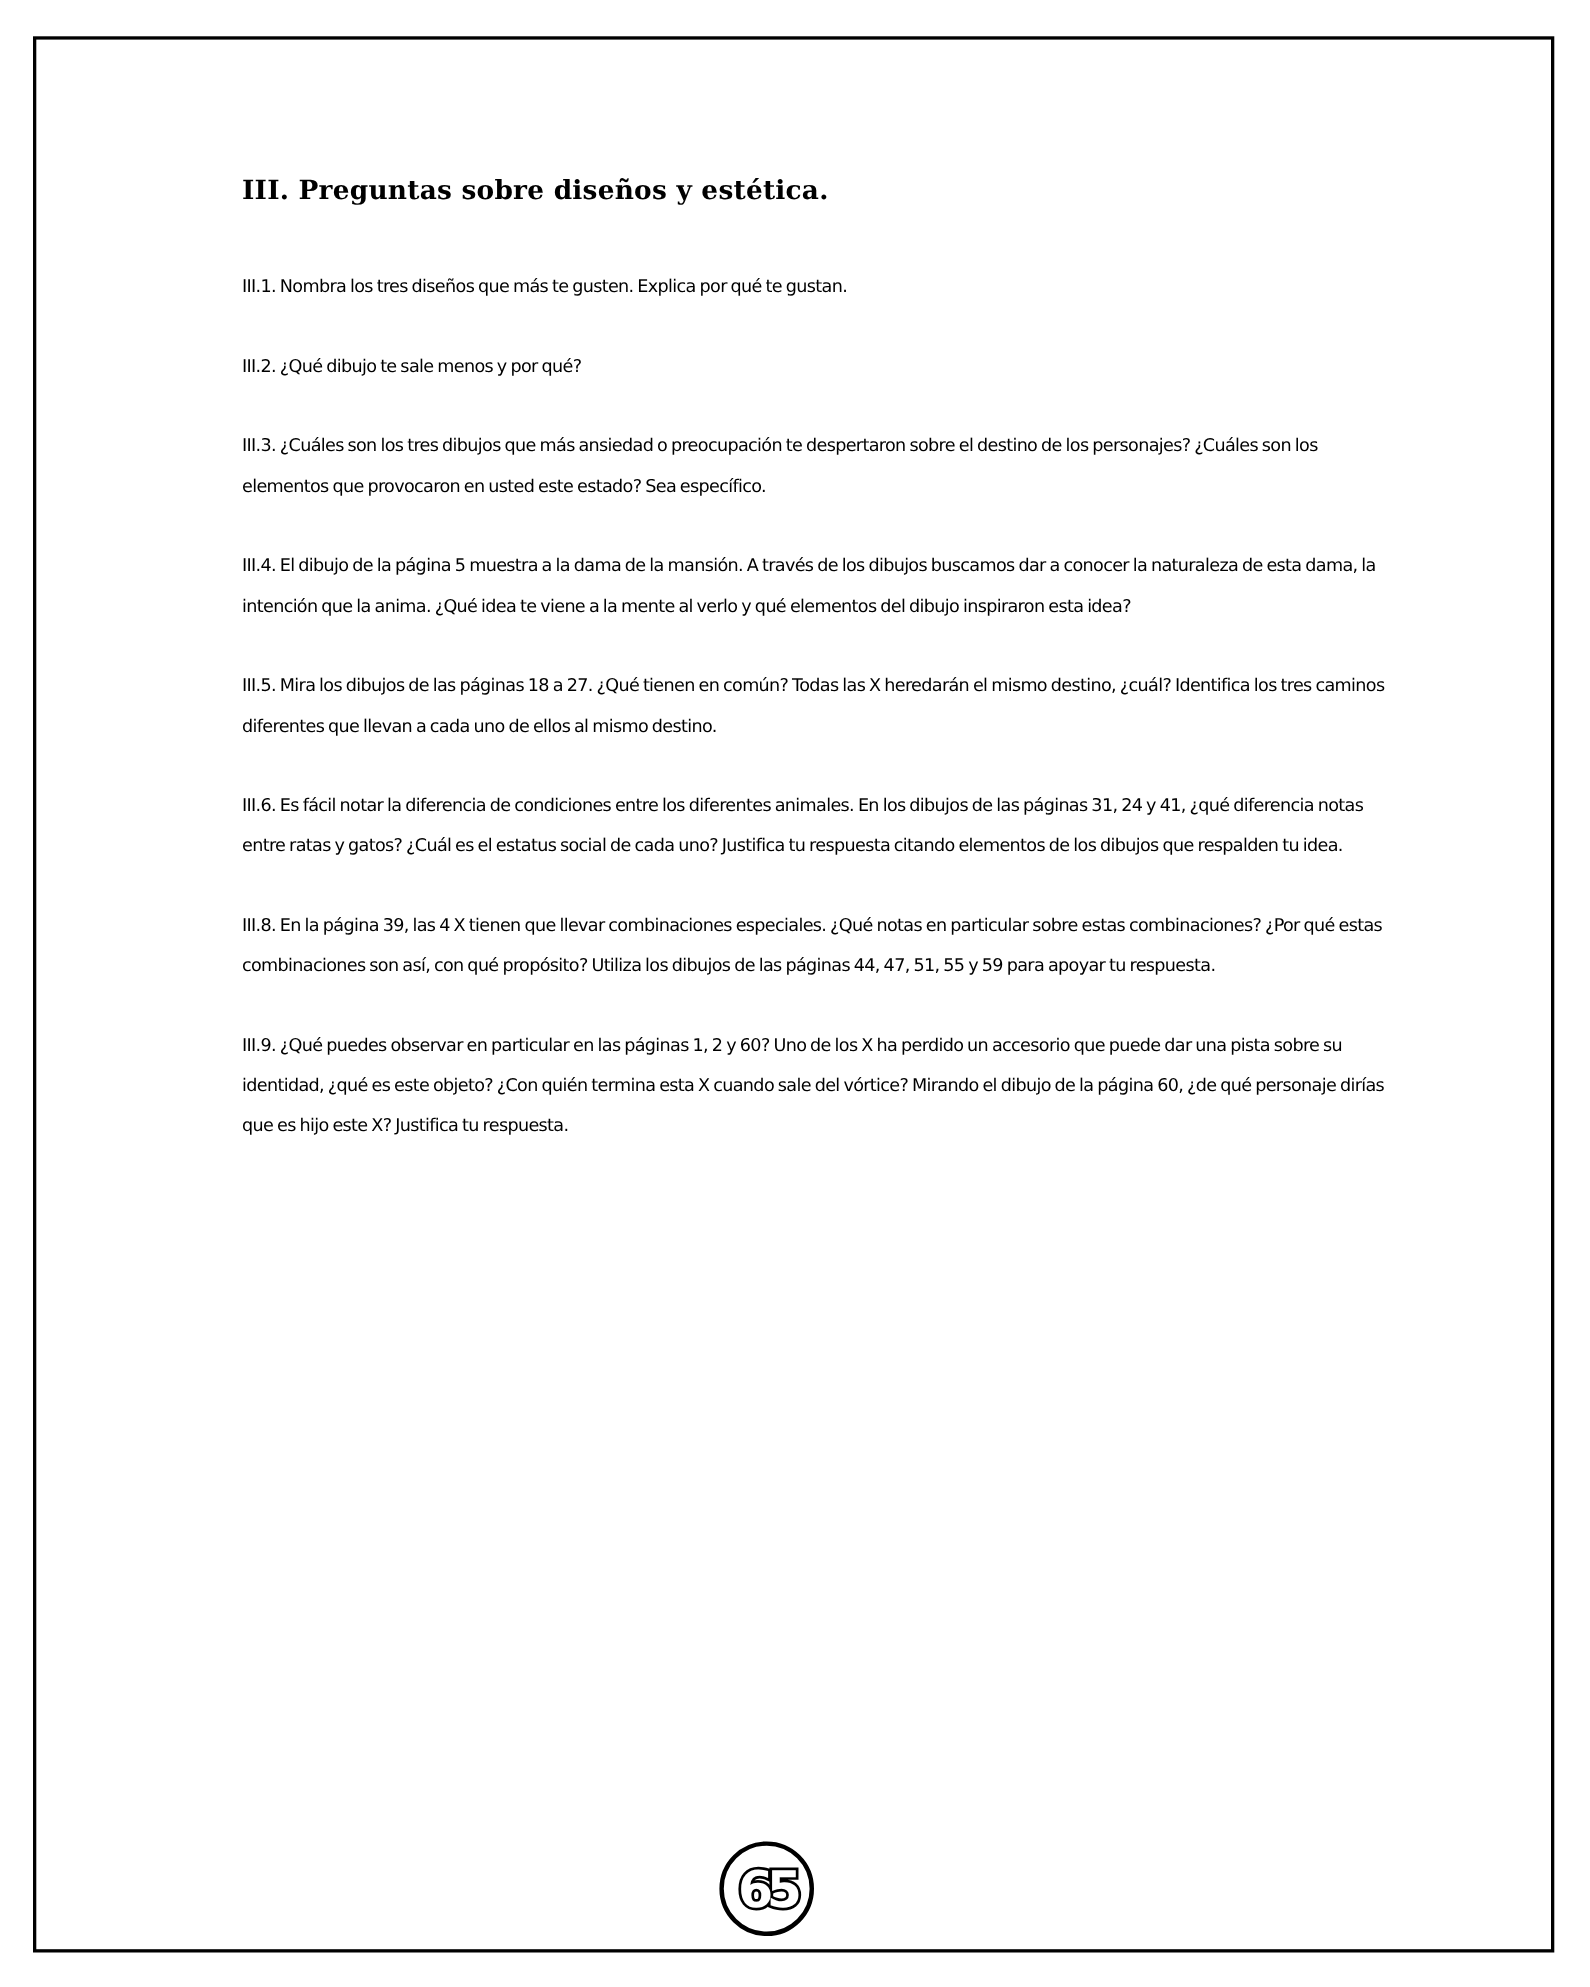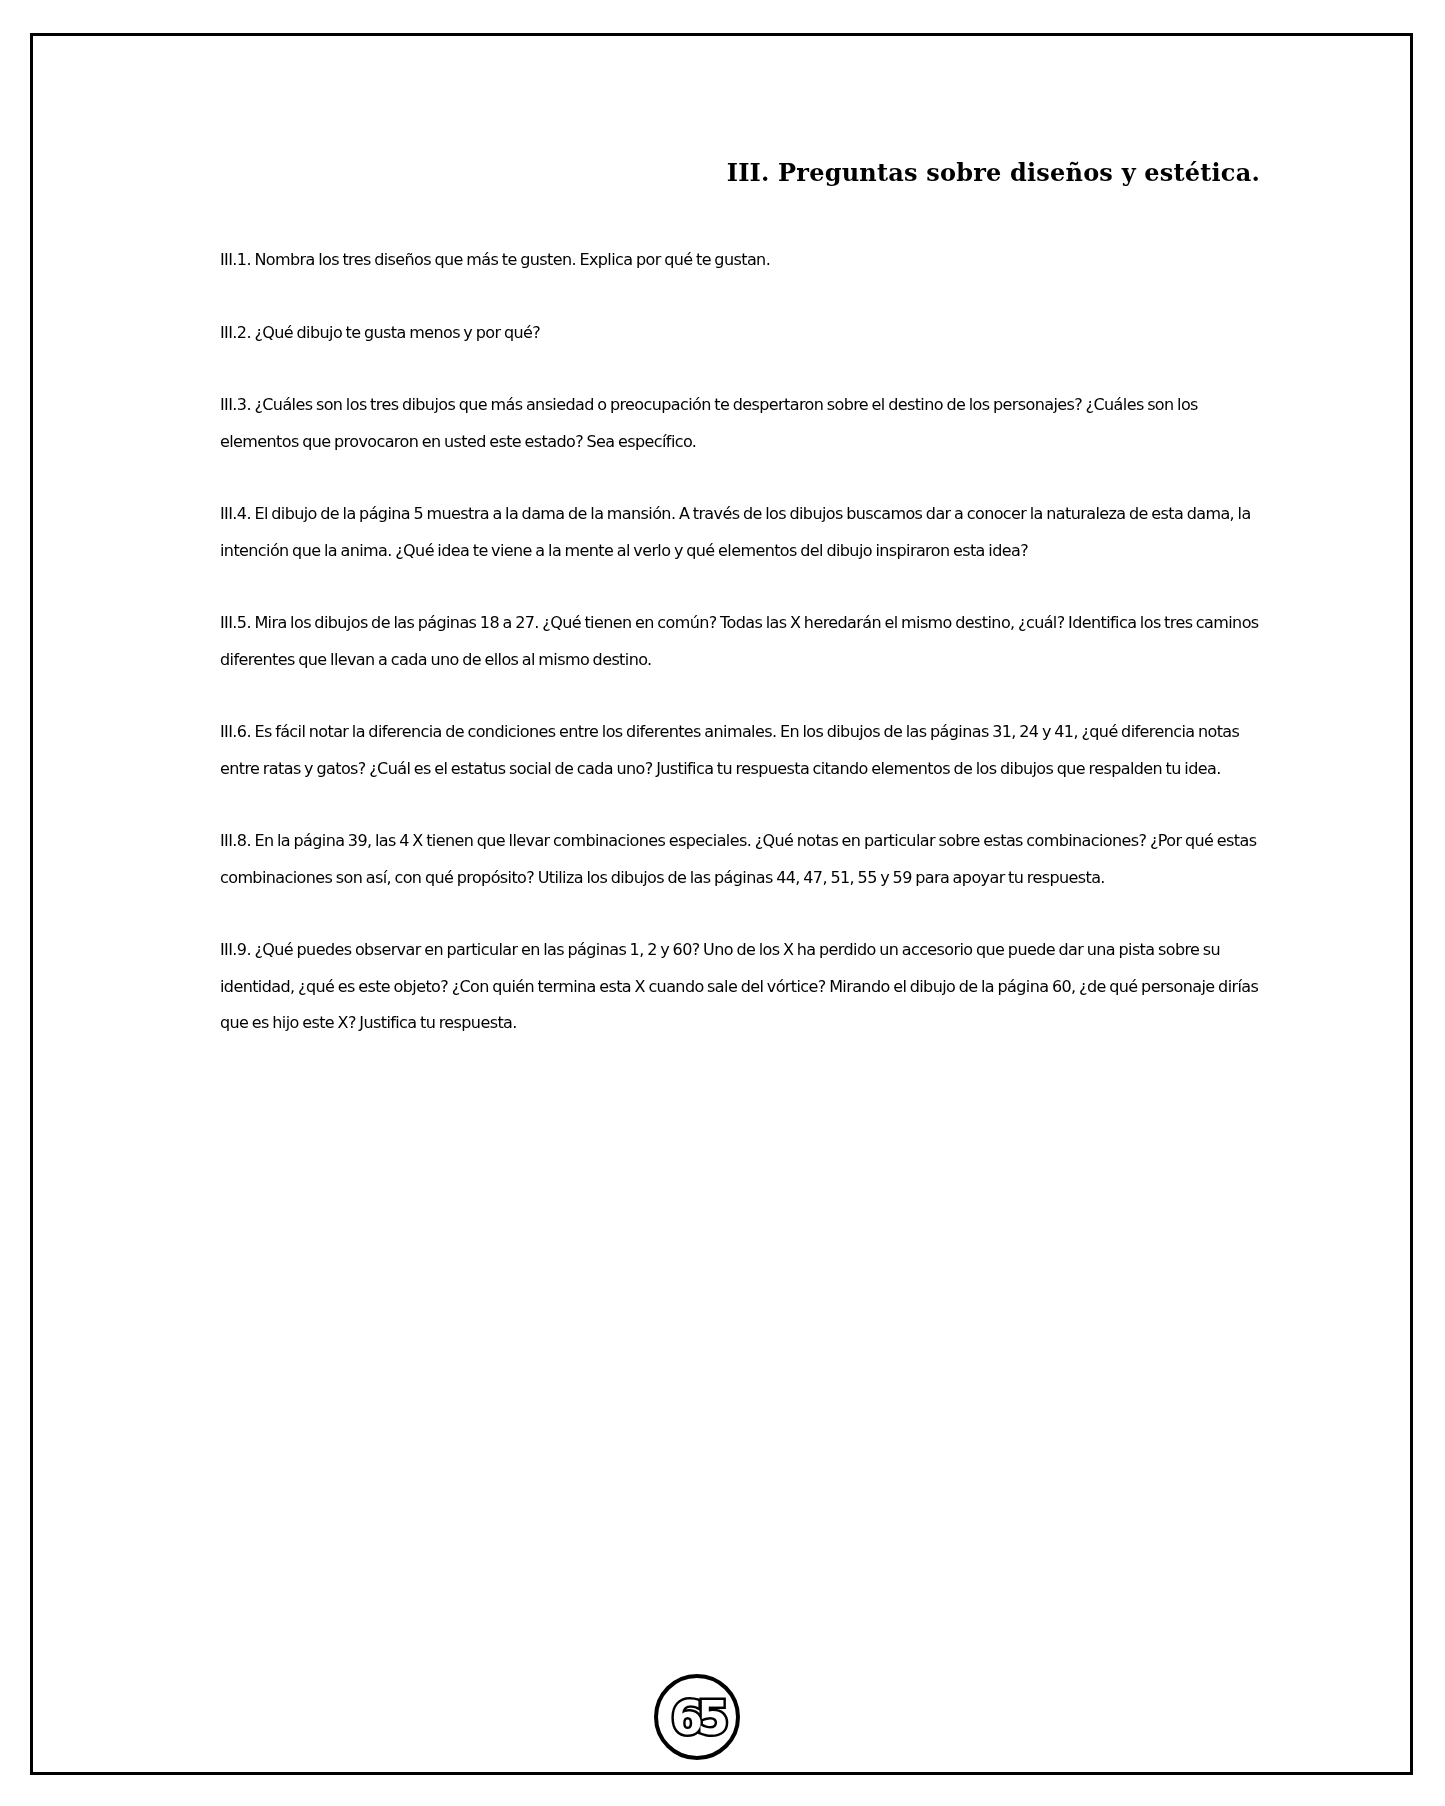--- a/index.html
+++ b/index.html
@@ -30,21 +30,20 @@
       top: 156px;
       width: 1040px;
     }
     .section-title {
       font-family: "DejaVu Serif", serif;
       font-weight: bold;
       font-size: 24px;
       letter-spacing: 0.2px;
       margin: 0 0 52px 0;
       line-height: 34px;
-      text-align: right;
     }
     .question {
       font-family: "DejaVu Sans", sans-serif;
       font-size: 16px;
       line-height: 36.5px;
       letter-spacing: -0.6px;
       margin: 0 0 36px 0;
       word-spacing: -1px;
     }
     .page-number {
@@ -57,21 +56,21 @@
   </style>
 </head>
 <body>
 
 <div class="page-frame"></div>
 
 <div class="content">
   <h2 class="section-title">III. Preguntas sobre diseños y estética.</h2>
 
   <p class="question">III.1. Nombra los tres diseños que más te gusten. Explica por qué te gustan.</p>
-  <p class="question">III.2. ¿Qué dibujo te gusta menos y por qué?</p>
+  <p class="question">III.2. ¿Qué dibujo te sale menos y por qué?</p>
   <p class="question">III.3. ¿Cuáles son los tres dibujos que más ansiedad o preocupación te despertaron sobre el destino de los personajes? ¿Cuáles son los elementos que provocaron en usted este estado? Sea específico.</p>
   <p class="question">III.4. El dibujo de la página 5 muestra a la dama de la mansión. A través de los dibujos buscamos dar a conocer la naturaleza de esta dama, la intención que la anima. ¿Qué idea te viene a la mente al verlo y qué elementos del dibujo inspiraron esta idea?</p>
   <p class="question">III.5. Mira los dibujos de las páginas 18 a 27. ¿Qué tienen en común? Todas las X heredarán el mismo destino, ¿cuál? Identifica los tres caminos diferentes que llevan a cada uno de ellos al mismo destino.</p>
   <p class="question">III.6. Es fácil notar la diferencia de condiciones entre los diferentes animales. En los dibujos de las páginas 31, 24 y 41, ¿qué diferencia notas entre ratas y gatos? ¿Cuál es el estatus social de cada uno? Justifica tu respuesta citando elementos de los dibujos que respalden tu idea.</p>
   <p class="question">III.8. En la página 39, las 4 X tienen que llevar combinaciones especiales. ¿Qué notas en particular sobre estas combinaciones? ¿Por qué estas combinaciones son así, con qué propósito? Utiliza los dibujos de las páginas 44, 47, 51, 55 y 59 para apoyar tu respuesta.</p>
   <p class="question">III.9. ¿Qué puedes observar en particular en las páginas 1, 2 y 60? Uno de los X ha perdido un accesorio que puede dar una pista sobre su identidad, ¿qué es este objeto? ¿Con quién termina esta X cuando sale del vórtice? Mirando el dibujo de la página 60, ¿de qué personaje dirías que es hijo este X? Justifica tu respuesta.</p>
 </div>
 
 <div class="page-number">
   <svg width="90" height="90" viewBox="0 0 90 90">

